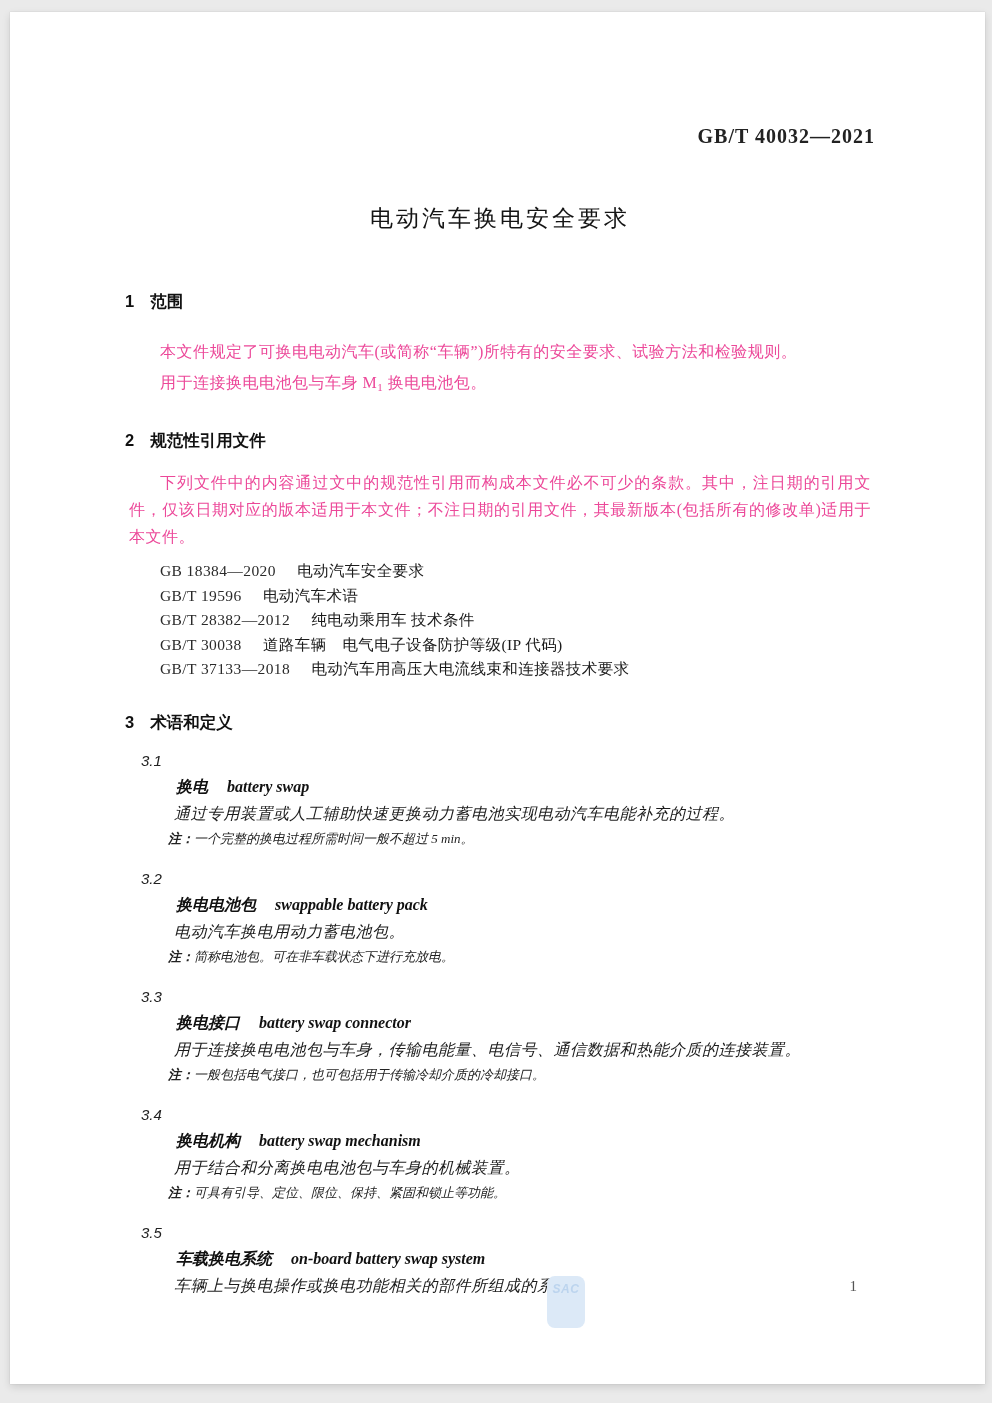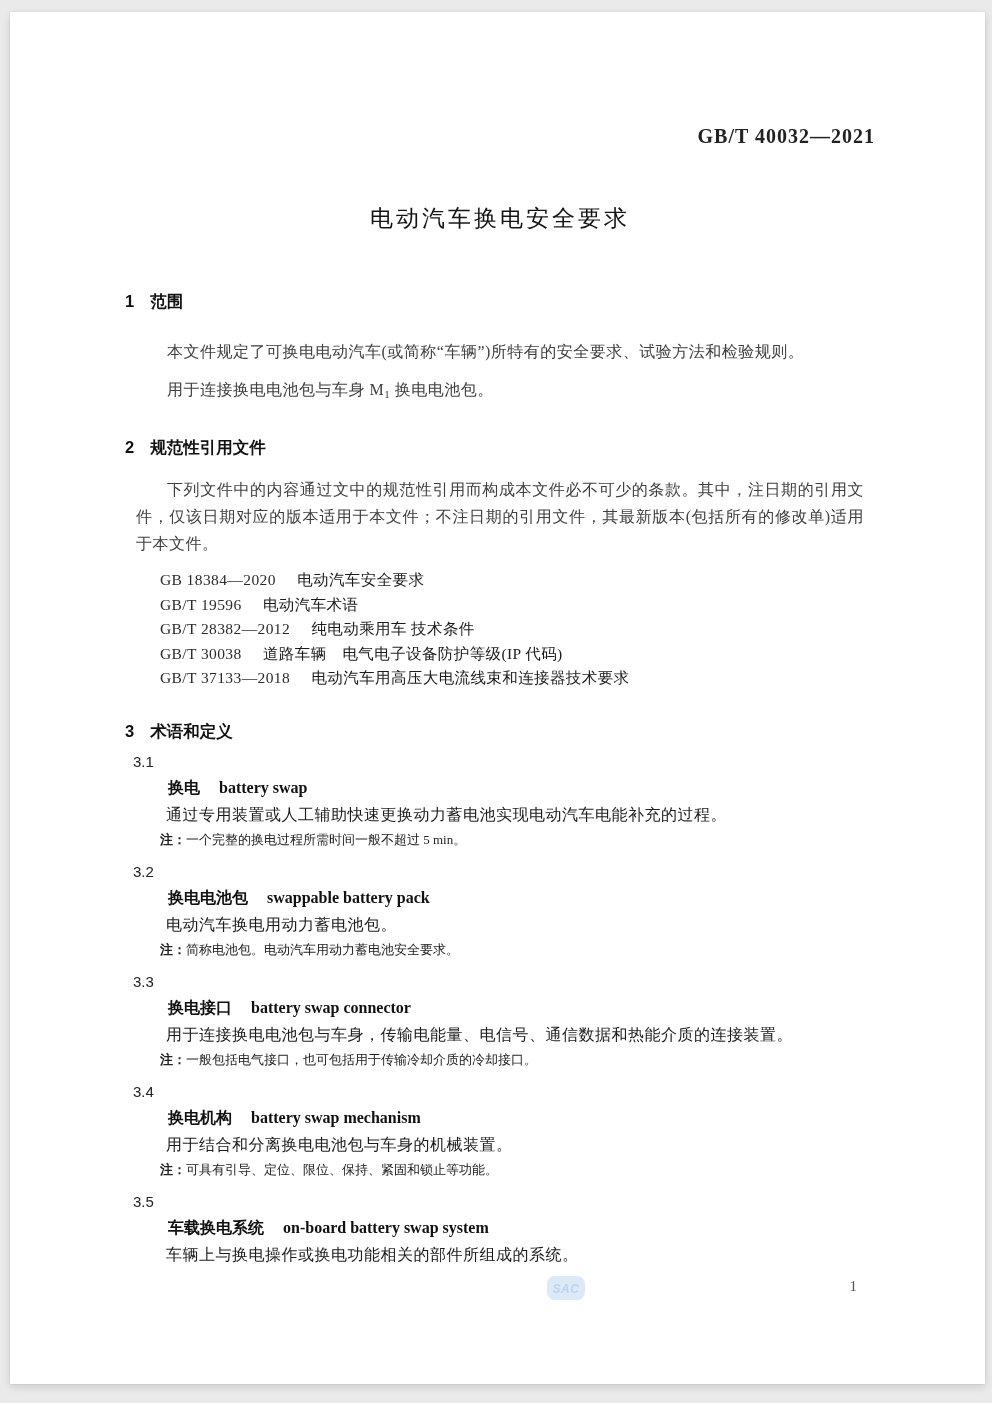--- a/index.html
+++ b/index.html
@@ -48,44 +48,44 @@
     font-family: "Liberation Sans", "DejaVu Sans", sans-serif;
     font-weight: 700;
     font-size: 16.5px;
     line-height: 22px;
     color: #111;
   }
   .mt-sec1 { margin-top: 56px; }
   .mt-sec2 { margin-top: 33px; }
   .mt-sec3 { margin-top: 29px; }
   .body {
-    margin: 11px;
+    margin: 4px;
     font-size: 16px;
     line-height: 27px;
     letter-spacing: 0.5px;
     text-align: justify;
-    color: #404040;
+    color: #ec4899;
   }
   .indent { text-indent: 31px; }
   .mt-p1 { margin-top: 26px; }
   .mt-intro2 { margin-top: 18px; }
   .mt-intro3 { margin-top: 28px; }
   sub { font-size: 11px; vertical-align: -3px; line-height: 0; }
   .ref-list { margin-top: 9px; }
   .ref-row {
     padding-left: 35px;
     font-size: 15.5px;
     line-height: 24.5px;
     letter-spacing: 0.4px;
     white-space: nowrap;
   }
   .ref-code { color: #2a2a2a; }
   .ref-title { margin-left: 17px; }
   .terms { margin-top: 6px; }
-  .term-block { margin: 8px; }
+  .term-block { margin: 16px; font-style: italic; }
   .term-id {
     font-family: "Liberation Sans", "DejaVu Sans", sans-serif;
     font-size: 15px;
     line-height: 24px;
     color: #222;
   }
   .term-line {
     padding-left: 35px;
     line-height: 28px;
     white-space: nowrap;
@@ -112,21 +112,21 @@
   .term-note {
     padding-left: 27px;
     font-size: 13px;
     line-height: 24px;
     color: #222;
   }
   .note-label { font-weight: 700; }
   .watermark {
     position: absolute;
     left: 537px; top: 1264px;
-    width: 38px; height: 24px;
+    width: 38px; height: 52px;
     border-radius: 8px;
     background: #dce9f7;
     display: flex;
     align-items: flex-start;
     justify-content: center;
     padding-top: 6px;
     font-family: "Liberation Sans", "DejaVu Sans", sans-serif;
     font-style: italic;
     font-weight: 700;
     font-size: 12px;
@@ -207,21 +207,21 @@
       </div>
 
       <div class="term-block">
         <div class="term-id">3.2</div>
         <div class="term-line">
           <span class="term-zh">换电电池包</span>
           <span class="term-en">swappable battery pack</span>
         </div>
         <div class="term-def">电动汽车换电用动力蓄电池包。</div>
         <div class="term-note">
-          <span class="note-label">注：</span><span>简称电池包。电动汽车用动力蓄电池安全要求。</span>
+          <span class="note-label">注：</span><span>简称电池包。可在非车载状态下进行充放电。</span>
         </div>
       </div>
 
       <div class="term-block">
         <div class="term-id">3.3</div>
         <div class="term-line">
           <span class="term-zh">换电接口</span>
           <span class="term-en">battery swap connector</span>
         </div>
         <div class="term-def">用于连接换电电池包与车身，传输电能量、电信号、通信数据和热能介质的连接装置。</div>

